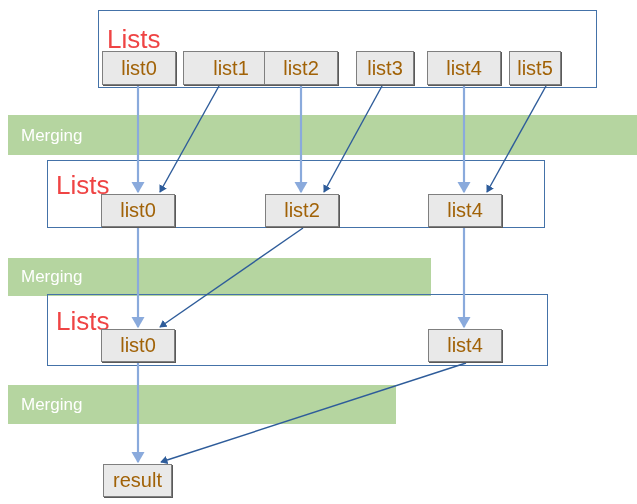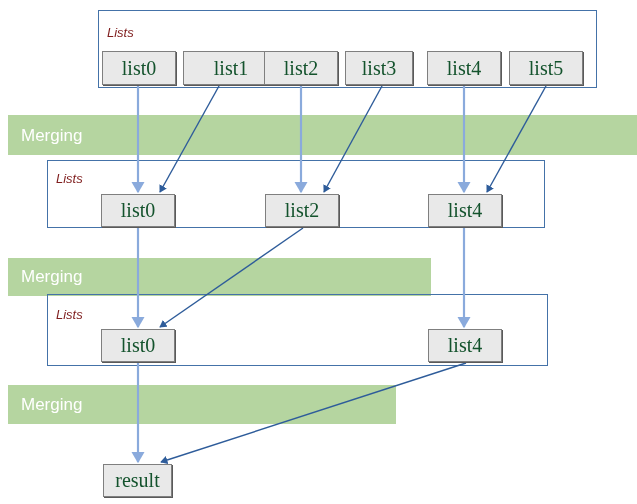--- a/index.html
+++ b/index.html
@@ -28,26 +28,25 @@
   }
   .lists-frame {
     position: absolute;
     box-sizing: border-box;
     border: 1px solid #4472A8;
     background: transparent;
     z-index: 2;
   }
   .lists-caption {
     position: absolute;
-    font-size: 13px;
-    color: #7f1d1d;
+    font-size: 26px;
+    color: #ef4444;
     line-height: 1;
     white-space: nowrap;
     z-index: 3;
-    font-style: italic;
   }
   .merge-bar {
     position: absolute;
     background: #B5D5A0;
     z-index: 1;
   }
   .merge-label {
     position: absolute;
     color: #ffffff;
     font-size: 17px;
@@ -58,24 +57,23 @@
   .node-box {
     position: absolute;
     box-sizing: border-box;
     background: #E9E9E9;
     border: 1px solid #7F7F7F;
     box-shadow: 1px 1px 0 0 #5a5a5a;
     display: flex;
     align-items: center;
     justify-content: center;
     font-size: 20px;
-    color: #14532d;
+    color: #a16207;
     z-index: 6;
     white-space: nowrap;
-    font-family: Liberation Serif, serif;
   }
 </style>
 </head>
 <body>
 
 <div id="canvas">
 
   <div id="merge-bars">
       <div class="merge-bar" style="left: 8px; top: 115px; width: 629px; height: 40px; background: rgb(181, 213, 160);"></div>
       <div class="merge-label" style="left: 21px; top: 127px; color: rgb(255, 255, 255);">Merging</div>
@@ -115,23 +113,23 @@
         <line x1="464" y1="228" x2="464" y2="327" stroke="#8AAADC" stroke-width="2.2" marker-end="url(#head-vert)"></line>
         <line x1="138" y1="363" x2="138" y2="462" stroke="#8AAADC" stroke-width="2.2" marker-end="url(#head-vert)"></line>
         <line x1="466" y1="363" x2="161" y2="462" stroke="#2E5C9A" stroke-width="1.4" marker-end="url(#head-diag)"></line>
       </g>
   </svg>
 
   <div id="nodes">
       <div class="node-box" style="left: 102px; top: 51px; width: 74px; height: 34px; background: rgb(233, 233, 233); border-color: rgb(127, 127, 127);">list0</div>
       <div class="node-box" style="left: 183px; top: 51px; width: 96px; height: 34px; background: rgb(233, 233, 233); border-color: rgb(127, 127, 127);">list1</div>
       <div class="node-box" style="left: 264px; top: 51px; width: 74px; height: 34px; background: rgb(233, 233, 233); border-color: rgb(127, 127, 127);">list2</div>
-      <div class="node-box" style="left: 345px; top: 51px; width: 68px; height: 34px; background: rgb(233, 233, 233); border-color: rgb(127, 127, 127);">list3</div>
+      <div class="node-box" style="left: 356px; top: 51px; width: 58px; height: 34px; background: rgb(233, 233, 233); border-color: rgb(127, 127, 127);">list3</div>
       <div class="node-box" style="left: 427px; top: 51px; width: 74px; height: 34px; background: rgb(233, 233, 233); border-color: rgb(127, 127, 127);">list4</div>
-      <div class="node-box" style="left: 509px; top: 51px; width: 74px; height: 34px; background: rgb(233, 233, 233); border-color: rgb(127, 127, 127);">list5</div>
+      <div class="node-box" style="left: 509px; top: 51px; width: 52px; height: 34px; background: rgb(233, 233, 233); border-color: rgb(127, 127, 127);">list5</div>
       <div class="node-box" style="left: 101px; top: 194px; width: 74px; height: 33px; background: rgb(233, 233, 233); border-color: rgb(127, 127, 127);">list0</div>
       <div class="node-box" style="left: 265px; top: 194px; width: 74px; height: 33px; background: rgb(233, 233, 233); border-color: rgb(127, 127, 127);">list2</div>
       <div class="node-box" style="left: 428px; top: 194px; width: 74px; height: 33px; background: rgb(233, 233, 233); border-color: rgb(127, 127, 127);">list4</div>
       <div class="node-box" style="left: 101px; top: 329px; width: 74px; height: 33px; background: rgb(233, 233, 233); border-color: rgb(127, 127, 127);">list0</div>
       <div class="node-box" style="left: 428px; top: 329px; width: 74px; height: 33px; background: rgb(233, 233, 233); border-color: rgb(127, 127, 127);">list4</div>
       <div class="node-box" style="left: 103px; top: 464px; width: 69px; height: 33px; background: rgb(233, 233, 233); border-color: rgb(127, 127, 127);">result</div>
     </div>
 
 </div>
 

